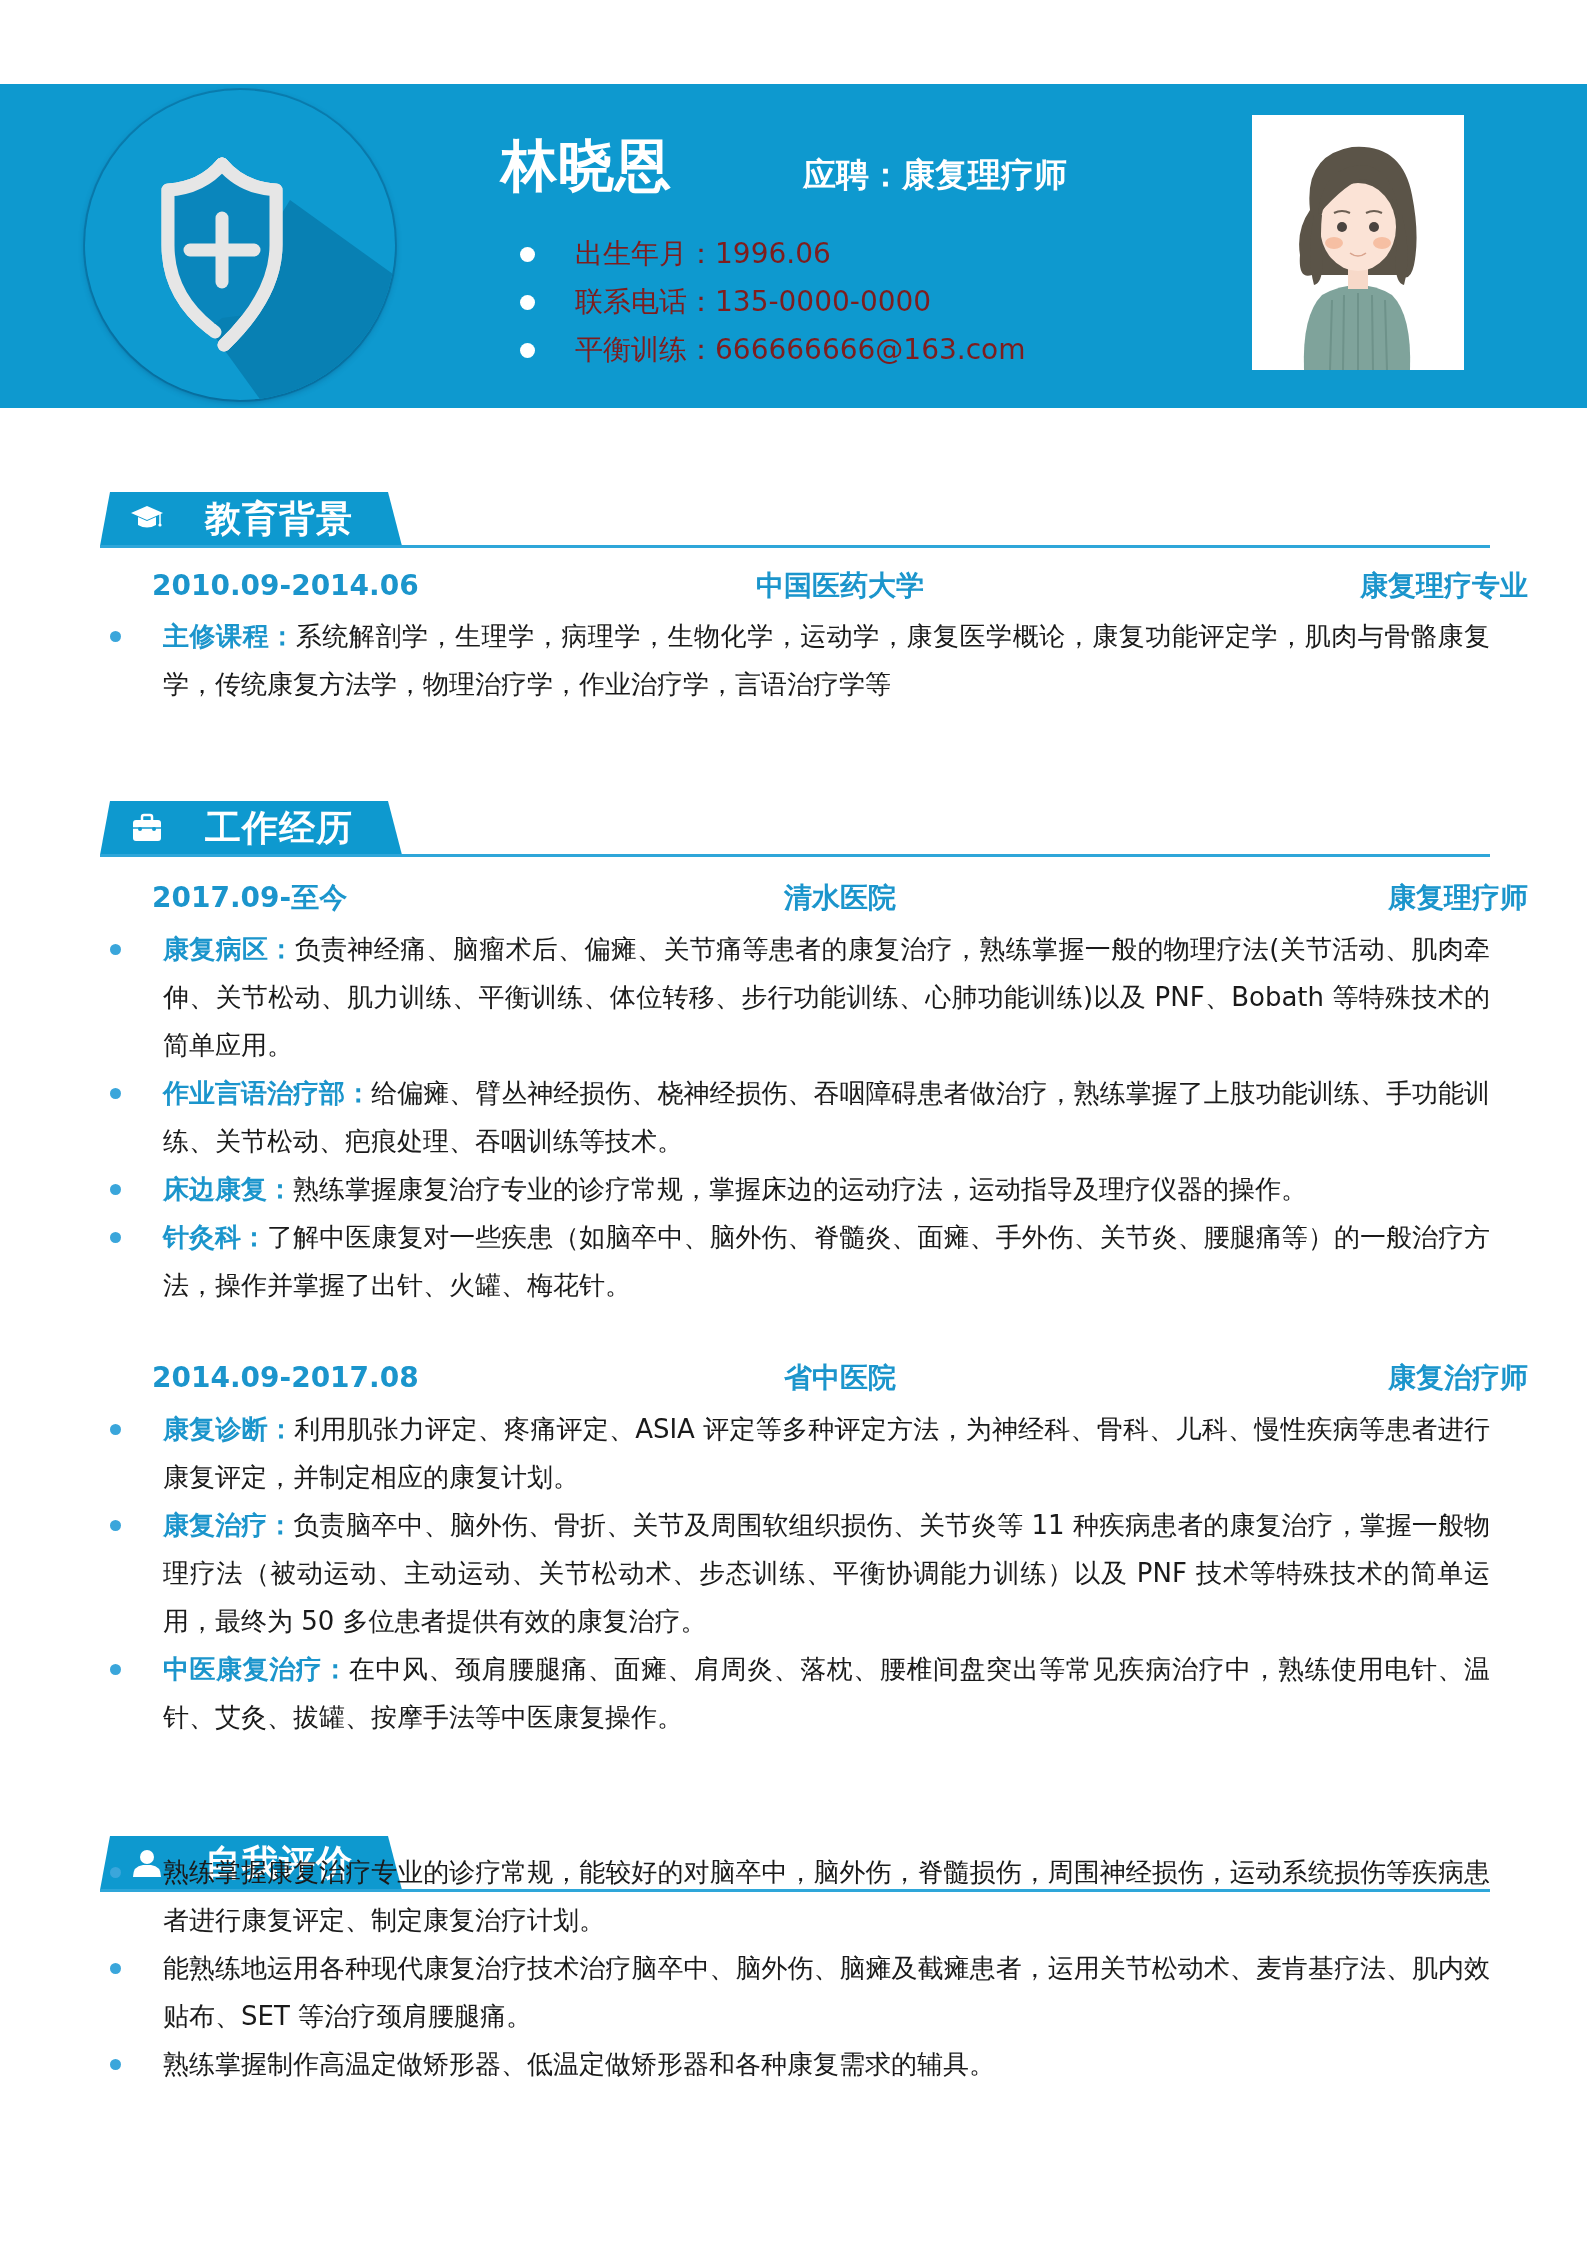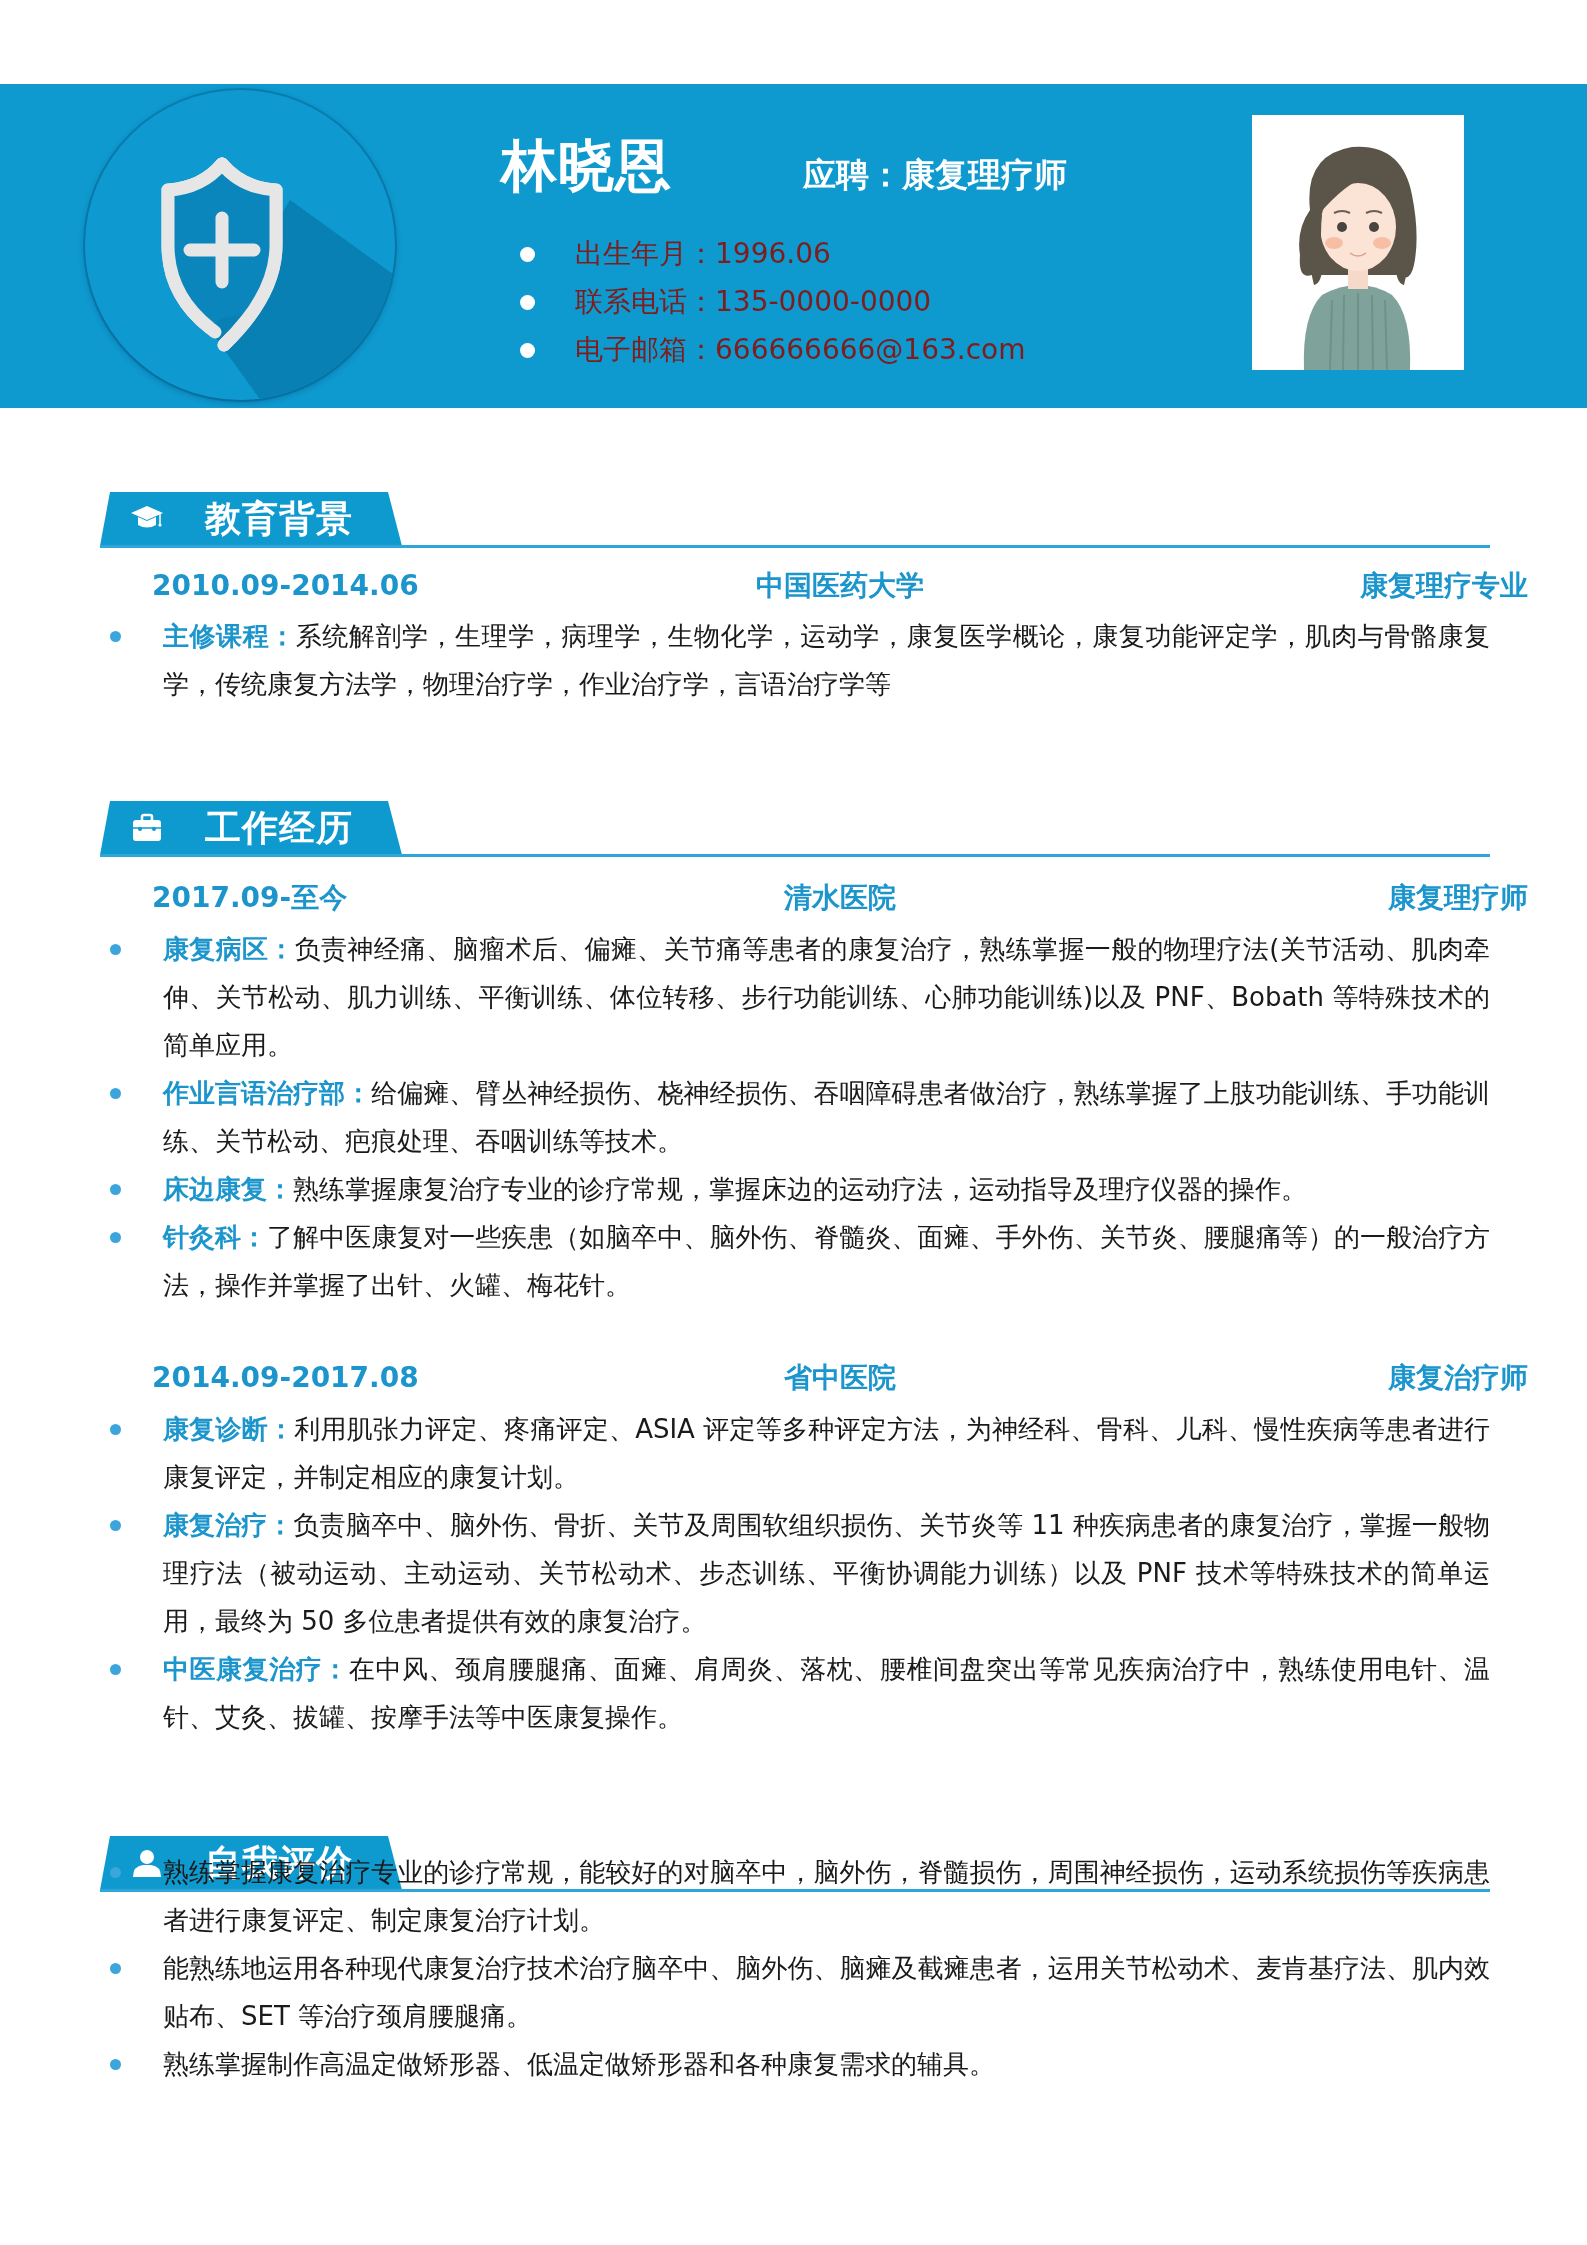--- a/index.html
+++ b/index.html
@@ -66,21 +66,21 @@
   <li>
     <span class="dot"></span>
     <span>出生年月：</span><span>1996.06</span>
   </li>
   <li>
     <span class="dot"></span>
     <span>联系电话：</span><span>135-0000-0000</span>
   </li>
   <li>
     <span class="dot"></span>
-    <span>电子邮箱：</span><span>666666666@163.com</span>
+    <span>平衡训练：</span><span>666666666@163.com</span>
   </li>
 </ul>
 
 <div class="photo">
   <svg width="212" height="255" viewBox="0 0 212 255">
     <rect width="212" height="255" fill="#ffffff"></rect>
 
     <path d="M58 95 Q 52 40 100 32 Q 150 28 160 80 Q 168 120 162 150 Q 158 168 148 160 L 60 160 Q 46 165 48 140 Q 44 115 58 95 Z" fill="#5b5448"></path>
 
     <path d="M52 255 Q 50 200 70 180 Q 88 170 106 170 Q 124 170 140 180 Q 160 200 158 255 Z" fill="#7fa39b"></path>

